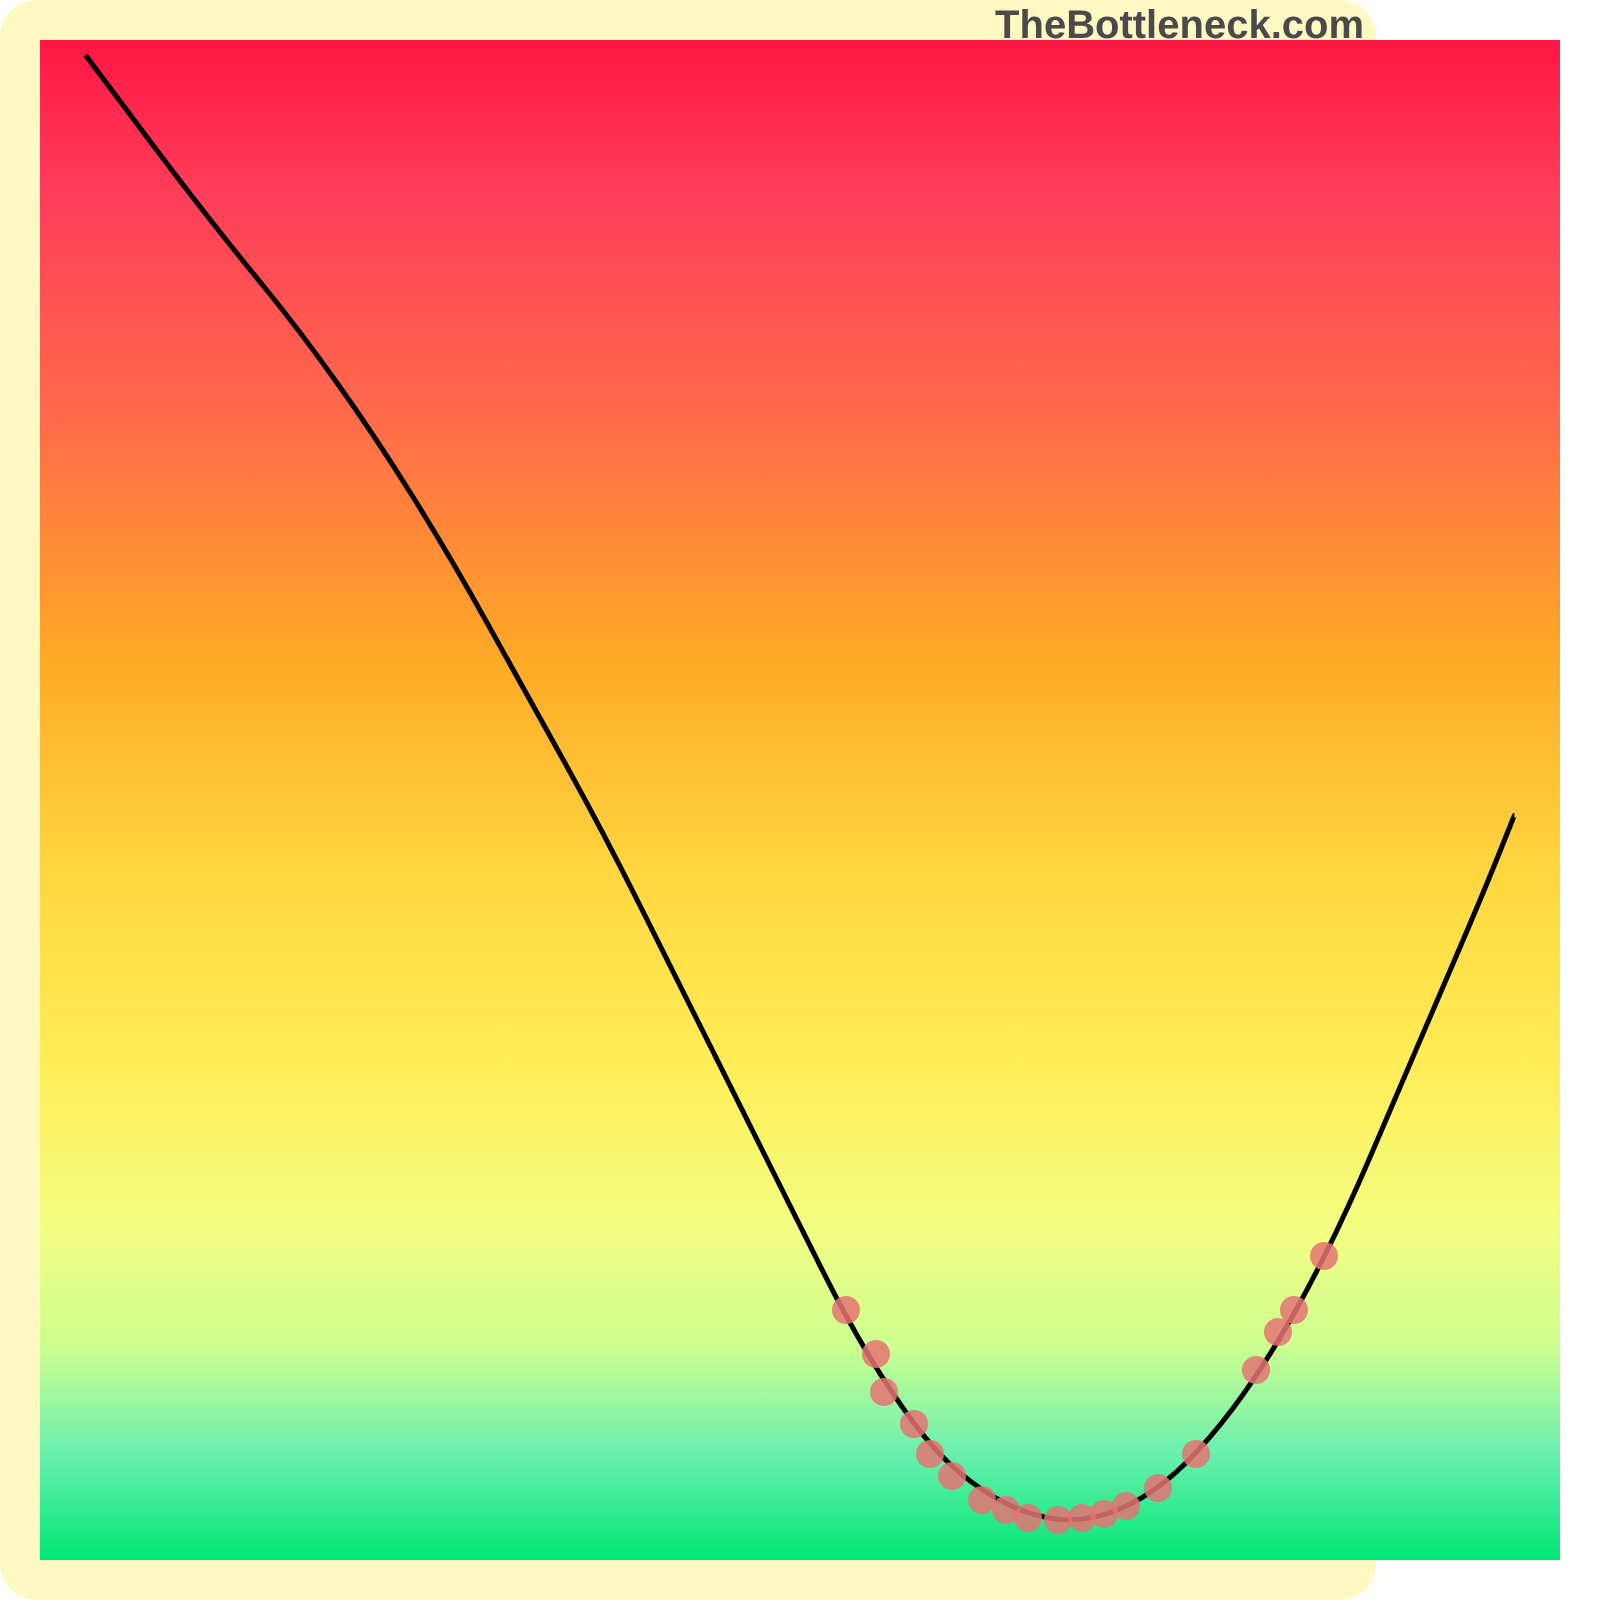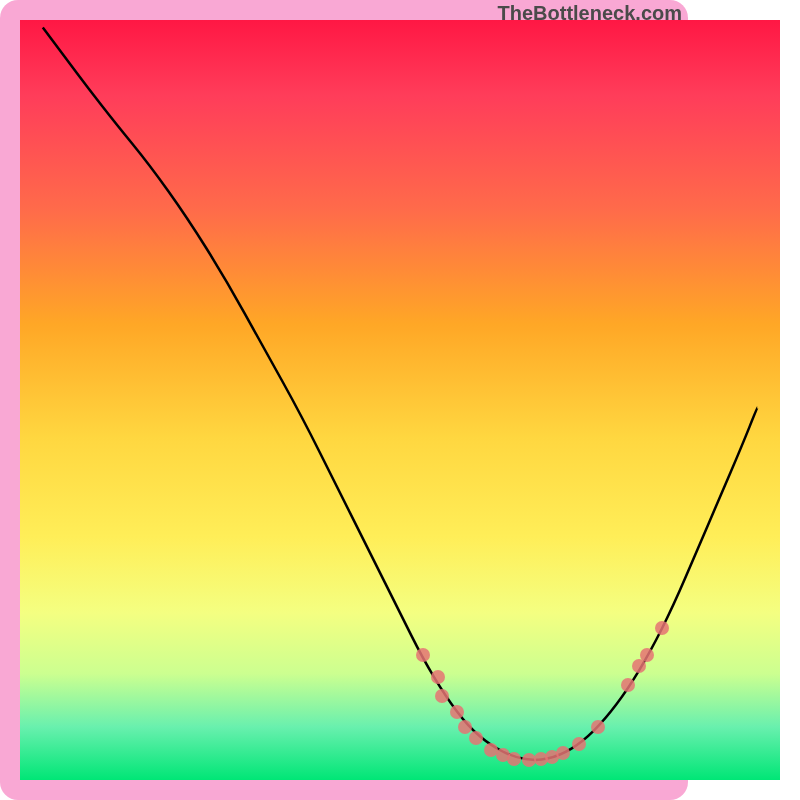--- a/index.html
+++ b/index.html
@@ -1,21 +1,21 @@
 <!DOCTYPE html>
 <html><head>
 <meta charset="utf-8">
 <style>
   * { margin: 0; padding: 0; box-sizing: border-box; }
   html, body { width: 800px; height: 800px; overflow: hidden; }
   .chart-container {
     width: 688px;
     height: 800px;
     position: relative;
-    background: #f9a8d4;
+    background: #fef9c3;
     border-radius: 18px;
   }
   .plot-area {
     position: absolute;
     left: 20px;
     top: 20px;
     width: 760px;
     height: 760px;
     background: linear-gradient(to bottom,
       #ff1744 0%,

